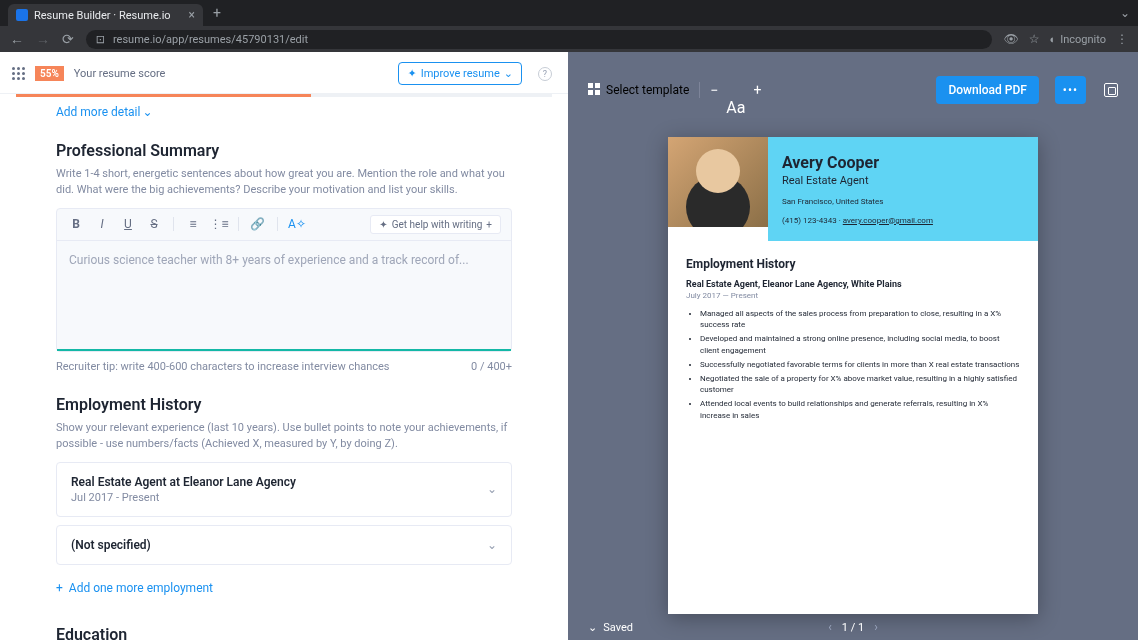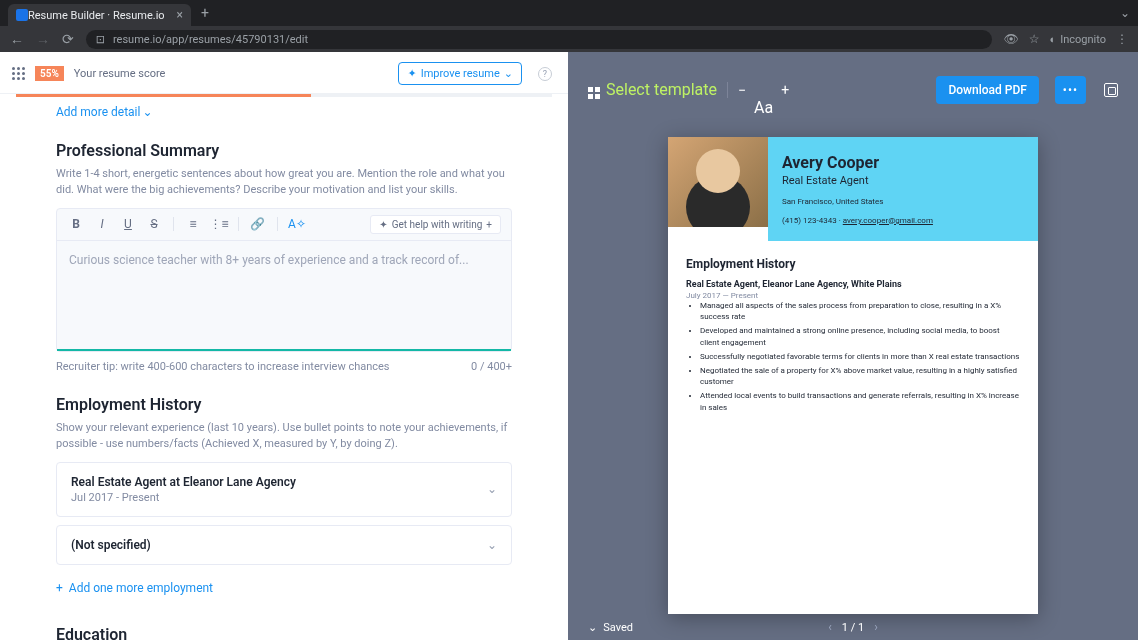--- a/index.html
+++ b/index.html
@@ -1,18 +1,18 @@
 <!DOCTYPE html>
 <html><head>
 <meta charset="utf-8">
 <style>
 * { margin:0; padding:0; box-sizing:border-box; font-family:-apple-system,BlinkMacSystemFont,"Segoe UI",Roboto,sans-serif; }
 body { background:#2b2b2b; width:1138px; height:640px; overflow:hidden; }
 .browser-chrome { background:#202124; height:26px; display:flex; align-items:center; padding:0 8px; }
-.tab { background:#35363a; border-radius:6px 6px 0 0; padding:4px 8px; display:flex; align-items:center; color:#e8eaed; font-size:11px; height:22px; margin-top:4px;}
+.tab { background:#35363a; border-radius:6px 6px 0 0; padding:4px 8px; display:flex; align-items:center; color:#e8eaed; font-size:11px; gap:6px; height:22px; margin-top:4px;}
 .tab-icon { width:12px; height:12px; background:#1a73e8; border-radius:2px;}
 .tab-close { color:#9aa0a6; font-size:12px; margin-left:12px; cursor:pointer;}
 .new-tab { color:#9aa0a6; margin-left:10px; font-size:14px; cursor:pointer;}
 .expand { color:#9aa0a6; margin-left:auto; font-size:12px;}
 .nav-bar { background:#35363a; height:26px; display:flex; align-items:center; padding:0 10px; gap:12px; }
 .nav-btn { color:#9aa0a6; font-size:14px; cursor:pointer;}
 .url-bar { flex:1; background:#202124; border-radius:14px; padding:3px 10px; color:#9aa0a6; font-size:11px; display:flex; align-items:center; gap:8px;}
 .nav-right { display:flex; gap:10px; align-items:center; color:#9aa0a6; font-size:12px;}
 .incognito { display:flex; align-items:center; gap:4px; font-size:11px;}
 .app { display:flex; height:588px; background:#fff;}
@@ -37,42 +37,42 @@
 .tool-sep { width:1px; height:14px; background:#e0e4ed; margin:0 2px;}
 .ai-btn { margin-left:auto; border:1px solid #e7eaf4; background:#fff; border-radius:3px; padding:3px 8px; font-size:10px; color:#656e83; display:flex; align-items:center; gap:4px; cursor:pointer;}
 .editor-area { padding:12px 12px 60px; color:#9fa6b8; font-size:12px; min-height:110px; border-bottom:2px solid #14b8a6;}
 .counter-row { display:flex; justify-content:space-between; margin-top:8px; color:#828ba2; font-size:11px;}
 .emp-card { border:1px solid #e7eaf4; border-radius:4px; padding:12px 14px; margin-bottom:8px; display:flex; justify-content:space-between; align-items:center; cursor:pointer;}
 .emp-title { font-size:12px; font-weight:600; color:#1e2532;}
 .emp-sub { font-size:11px; color:#828ba2; margin-top:2px;}
 .chev { color:#98a1b3; font-size:12px;}
 .add-link { color:#1a91f0; font-size:12px; display:flex; align-items:center; gap:6px; cursor:pointer; padding:8px 0;}
 .preview-top { display:flex; align-items:center; padding:10px 20px; gap:10px;}
-.preview-btn { color:#bef264; font-size:16px; display:flex; align-items:flex-end; gap:6px; cursor:pointer;}
+.preview-btn { color:#000000; font-size:12px; display:flex; align-items:flex-start; gap:6px; cursor:pointer;}
 .sep-v { width:1px; height:16px; background:#7d8499;}
 .zoom-group { display:flex; align-items:center; gap:8px; color:#fff;}
 .zoom-btn { color:#fff; font-size:14px; cursor:pointer;}
 .aa { font-size:16px;margin-top:36px;}
 .download-btn { margin-left:auto; background:#1a91f0; color:#fff; font-size:12px; font-weight:500; padding:7px 12px; border-radius:4px; cursor:pointer;}
 .more-btn { background:#1a91f0; color:#fff; padding:7px 8px; border-radius:4px; margin-left:6px; cursor:pointer; font-size:12px; letter-spacing:1px;}
 .grid-ico { width:14px; height:14px; border:1px solid #fff; border-radius:2px; margin-left:8px; cursor:pointer; position:relative;}
 .grid-ico::after{content:""; position:absolute; width:6px; height:6px; border:1px solid #fff; border-radius:1px; top:3px; left:3px;}
 .resume-page { background:#fff; margin:10px auto 0; width:370px; height:520px; box-shadow:0 4px 20px rgba(0,0,0,.3); overflow:hidden;}
 .resume-header { display:flex; background:#fff;}
 .photo { width:100px; height:90px; background:linear-gradient(135deg,#d4a574,#8b6f47); position:relative; overflow:hidden;}
 .photo::after{content:""; position:absolute; width:44px; height:44px; background:#e8c8a0; border-radius:50%; top:12px; left:28px; box-shadow:0 36px 0 10px #2a2a2a;}
 .header-info { flex:1; background:#5fd4f4; padding:16px 14px;}
 .resume-name { font-size:16px; font-weight:700; color:#1e2532;}
 .resume-role { font-size:11px; color:#1e2532; margin-top:2px;}
 .resume-contact { font-size:8px; color:#1e2532; margin-top:10px;}
 .resume-contact a { color:#1e2532; text-decoration:underline;}
 .resume-body { padding:16px 18px;}
 .resume-sec-title { font-size:12px; font-weight:700; color:#1e2532; margin-bottom:8px;}
 .resume-job-title { font-size:9px; font-weight:700; color:#1e2532;}
-.resume-job-date { font-size:8px; color:#828ba2; margin-top:2px; margin-bottom:0;}
+.resume-job-date { font-size:8px; color:#828ba2; margin-top:2px; margin-bottom:8px;}
 .resume-bullets { list-style:disc; padding-left:14px;}
 .resume-bullets li { font-size:8px; color:#1e2532; line-height:1.4; margin-bottom:3px;}
 .preview-footer { display:flex; align-items:center; justify-content:center; padding:6px; color:#fff; font-size:11px; position:relative;}
 .page-nav { display:flex; align-items:center; gap:10px;}
 .page-arrow { color:#9aa5bd; cursor:pointer; font-size:12px;}
 .saved { position:absolute; left:20px; display:flex; align-items:center; gap:6px; color:#fff; font-size:11px;}
 .grid-icon-tl { display:grid; grid-template-columns:repeat(2,5px); grid-template-rows:repeat(2,5px); gap:2px;}
 .grid-icon-tl span{background:#fff;}
 </style>
 </head>
@@ -239,21 +239,21 @@
       </div>
       <div class="resume-body">
         <div class="resume-sec-title">Employment History</div>
         <div class="resume-job-title">Real Estate Agent, Eleanor Lane Agency, White Plains</div>
         <div class="resume-job-date">July 2017 — Present</div>
         <ul class="resume-bullets">
           <li>Managed all aspects of the sales process from preparation to close, resulting in a X% success rate</li>
           <li>Developed and maintained a strong online presence, including social media, to boost client engagement</li>
           <li>Successfully negotiated favorable terms for clients in more than X real estate transactions</li>
           <li>Negotiated the sale of a property for X% above market value, resulting in a highly satisfied customer</li>
-          <li>Attended local events to build transactions and generate referrals, resulting in X% increase in sales</li>
+          <li>Attended local events to build relationships and generate referrals, resulting in X% increase in sales</li>
         </ul>
       </div>
     </div>
 
     <div class="preview-footer">
       <div class="saved">
         <span>⌄</span>
         <span>Saved</span>
       </div>
       <div class="page-nav">

